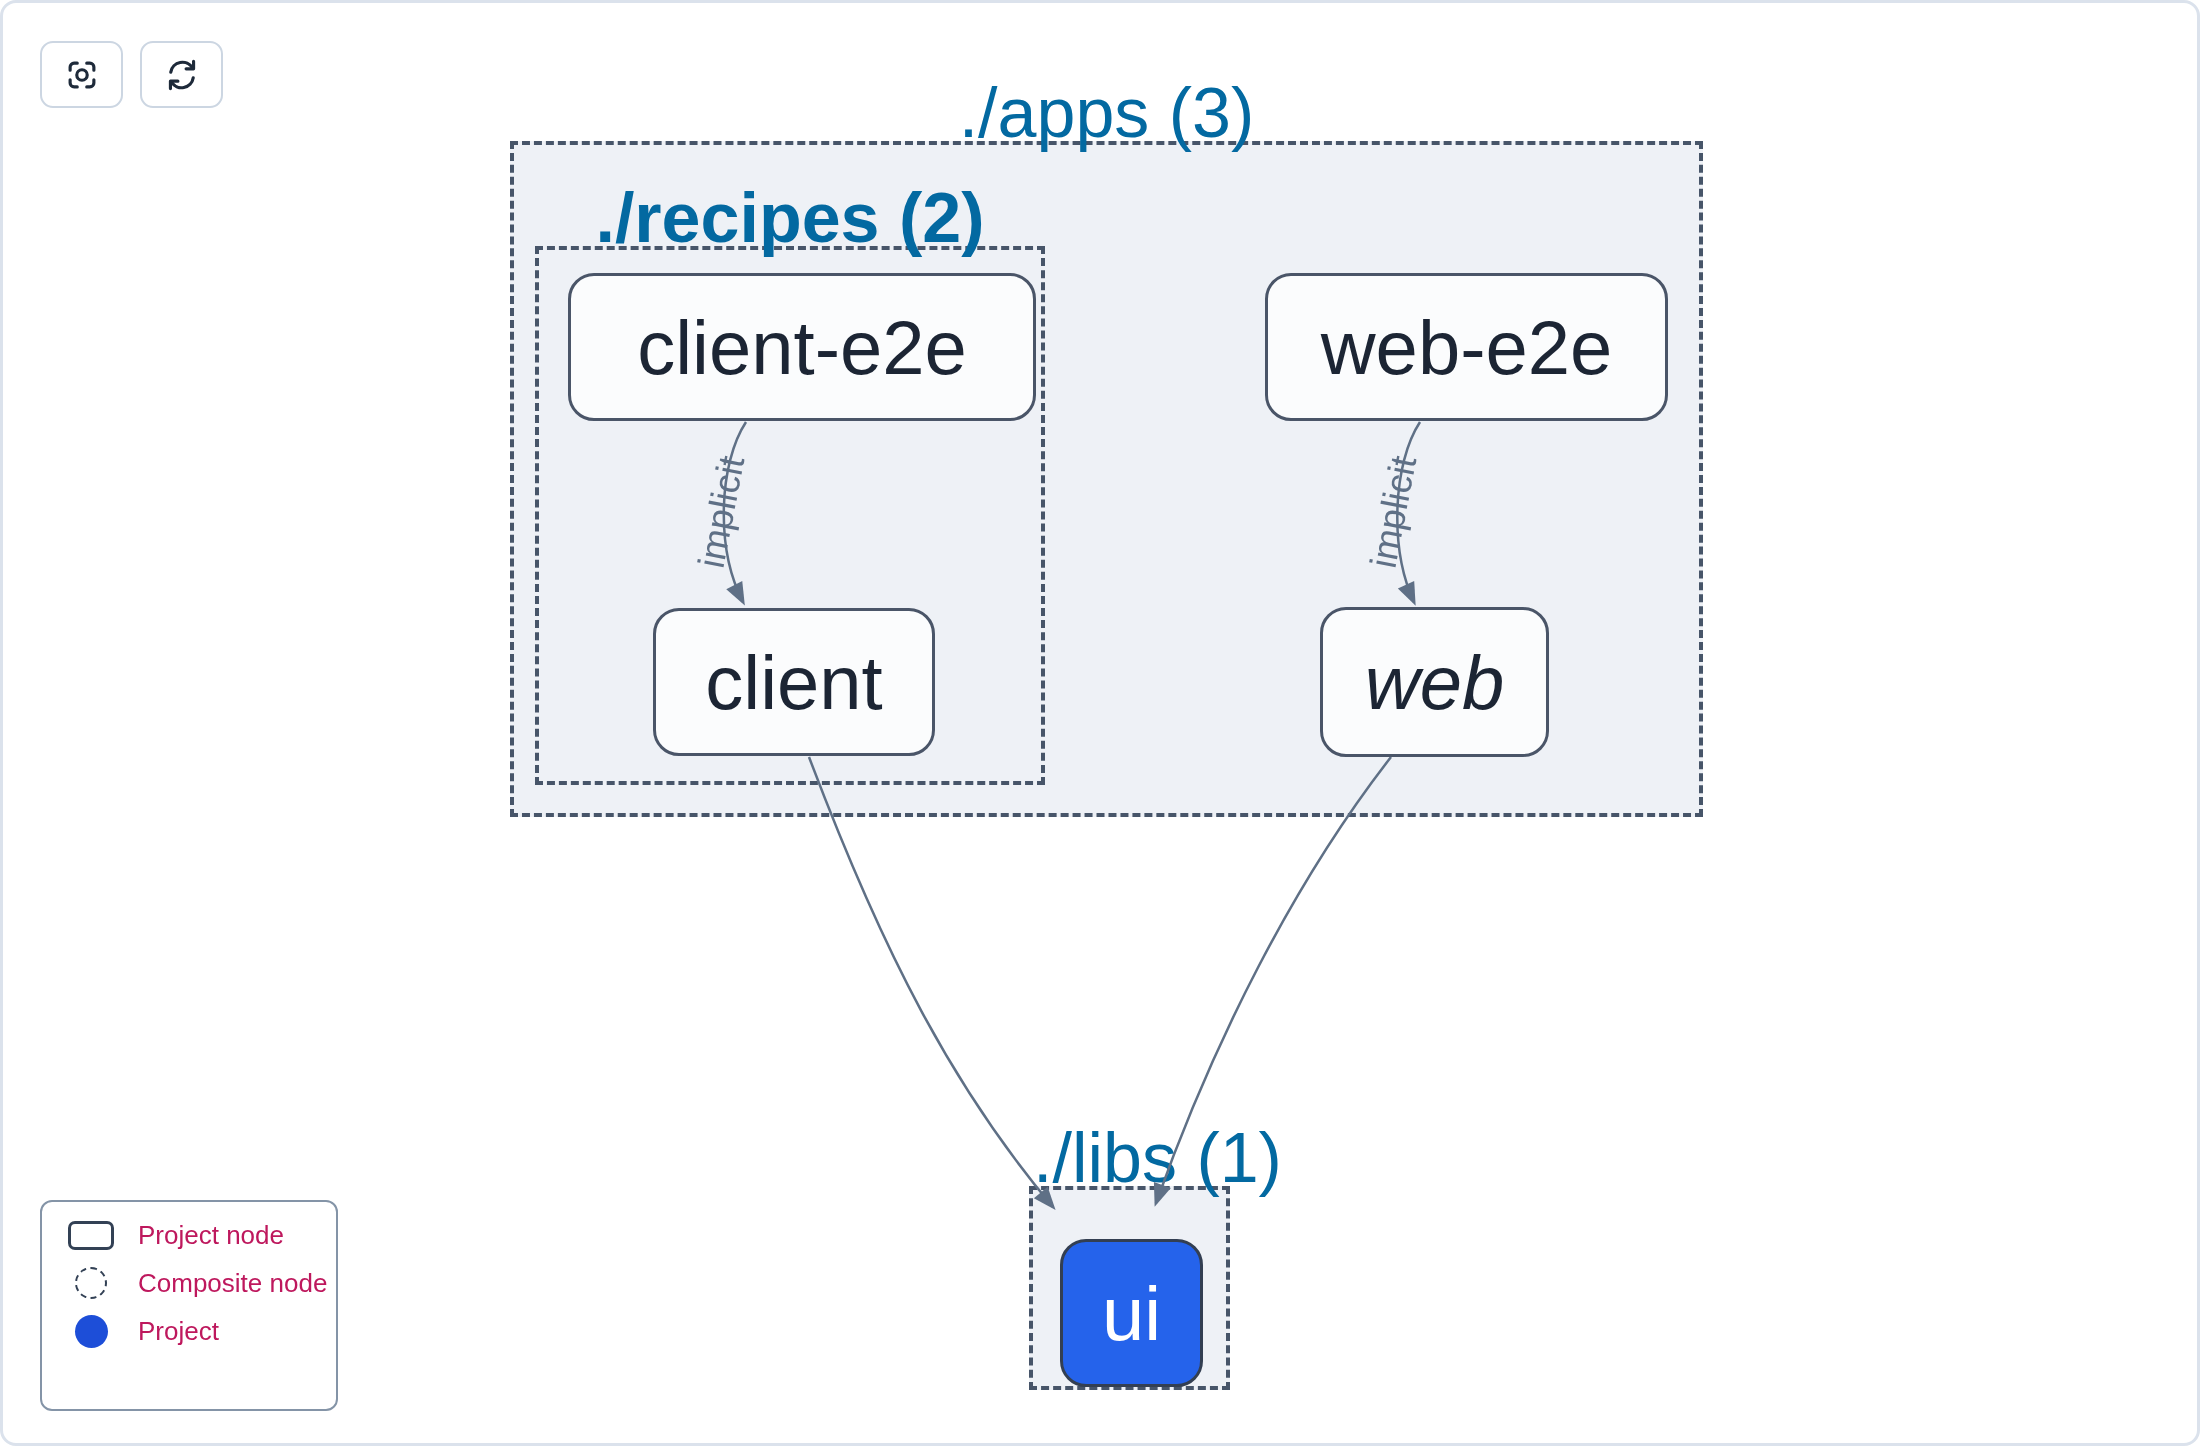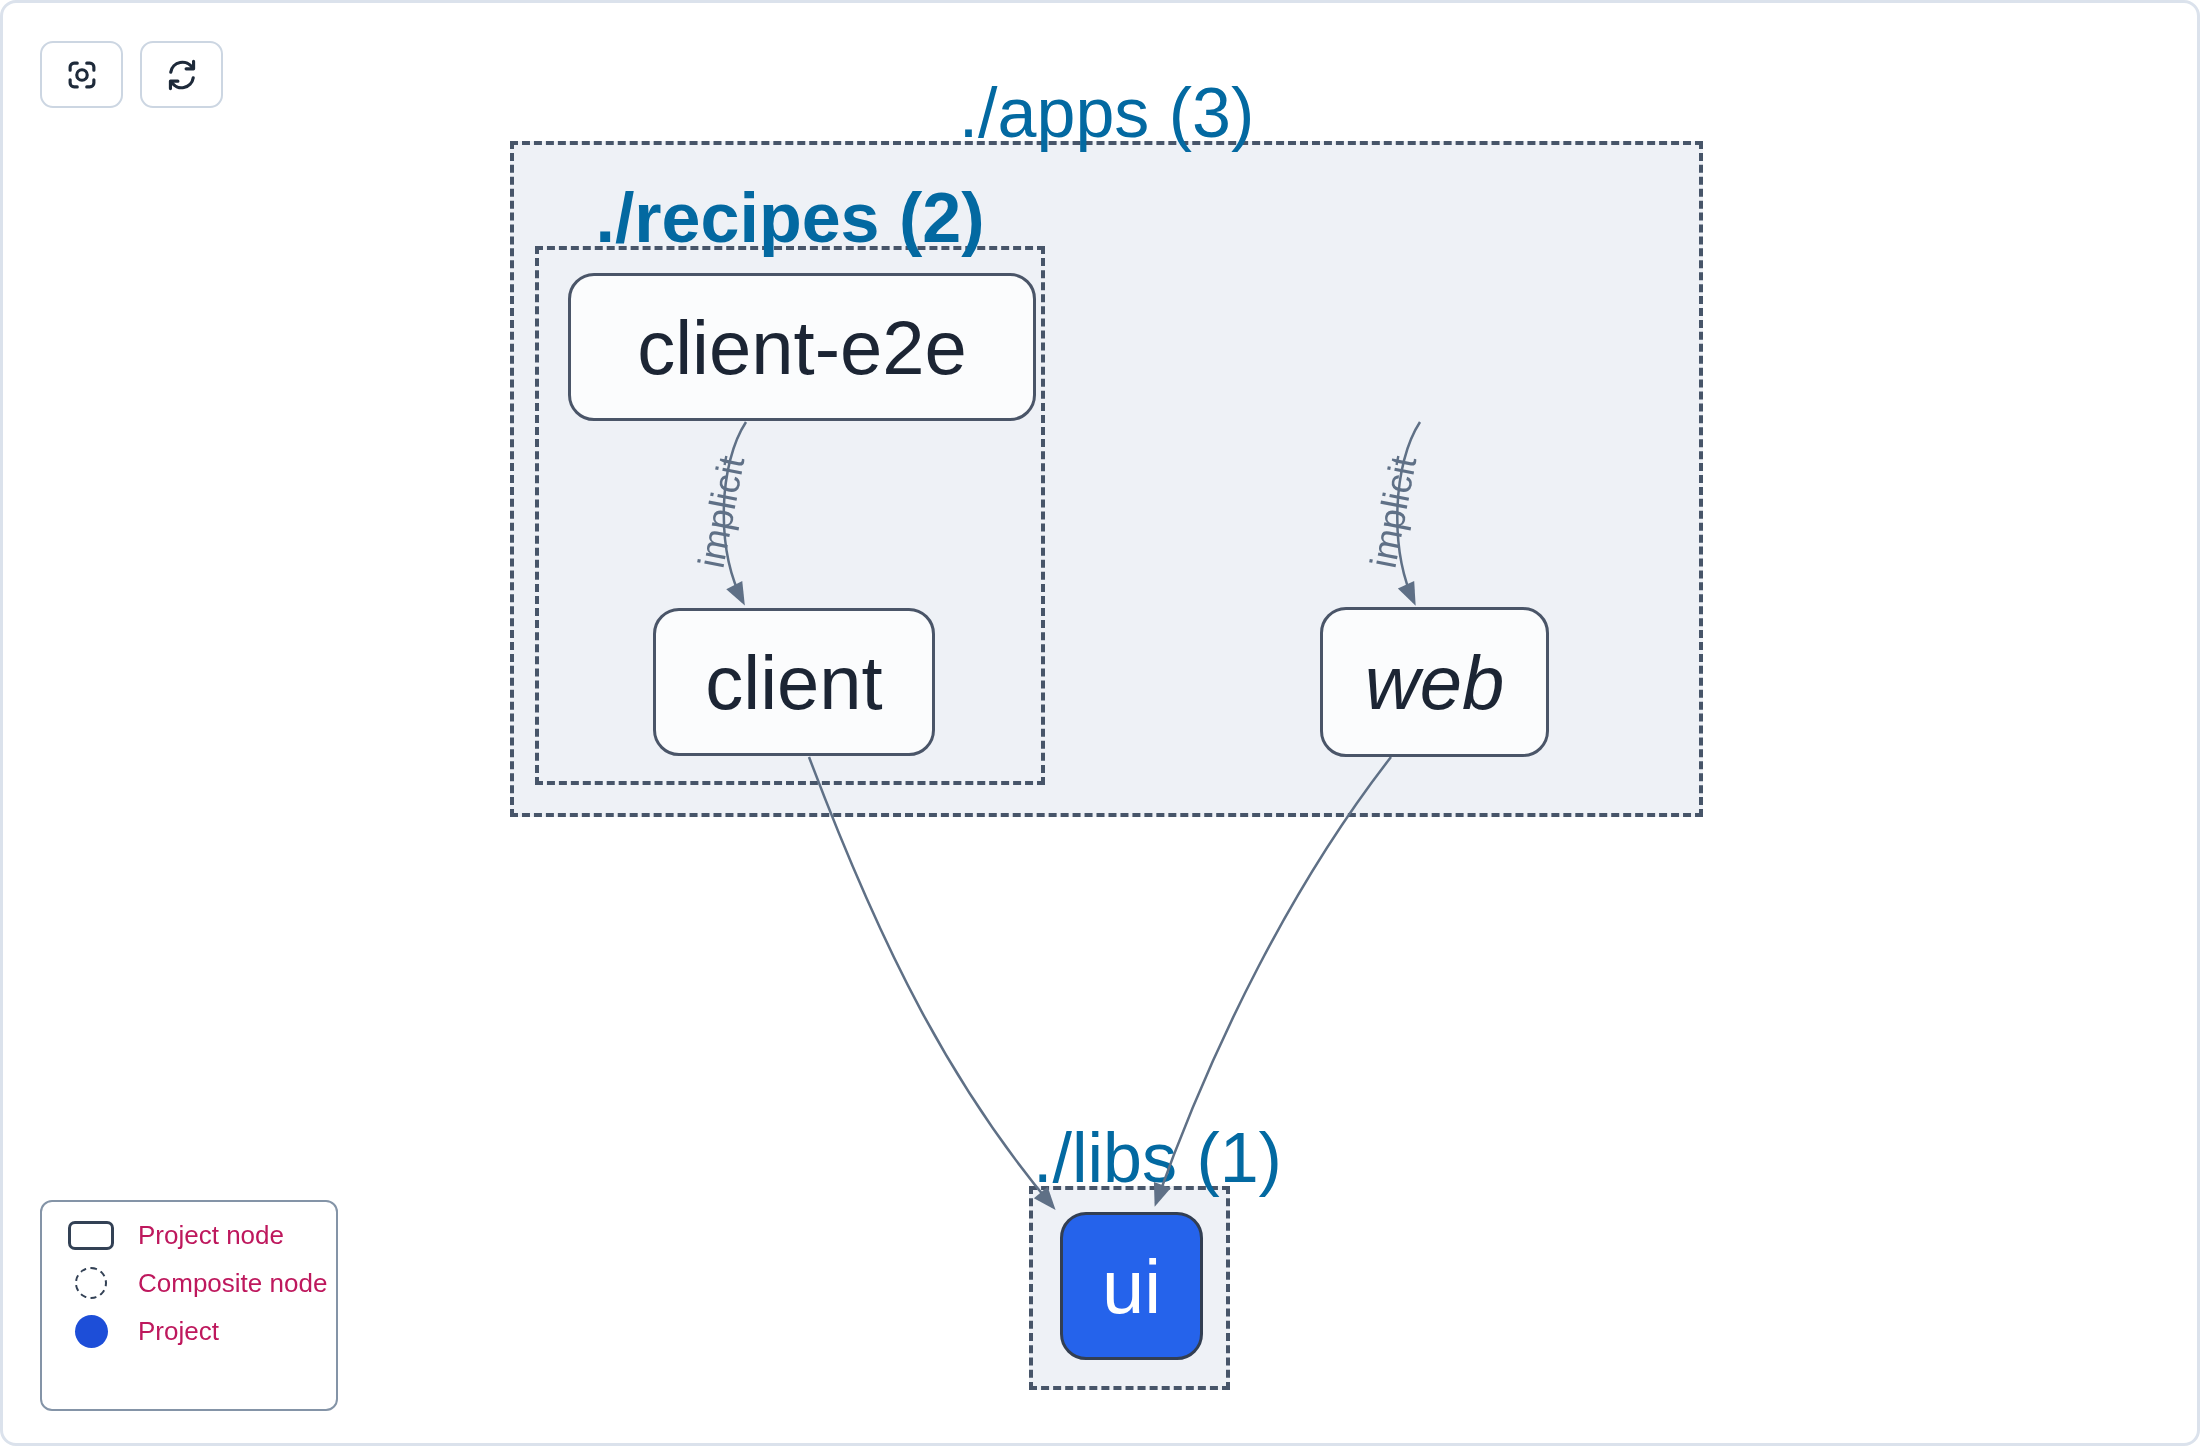--- a/index.html
+++ b/index.html
@@ -44,21 +44,21 @@
   .node{
     position:absolute; box-sizing:border-box; z-index:4;
     background:#fbfcfd; border:3px solid #4a5568; border-radius:26px;
     display:flex; align-items:center; justify-content:center;
     font-size:76px; color:#1c2534; cursor:pointer; white-space:nowrap;
   }
   #n-client-e2e{left:565px; top:270px; width:468px; height:148px;}
   #n-web-e2e{left:1262px; top:270px; width:403px; height:148px;}
   #n-client{left:650px; top:605px; width:282px; height:148px;}
   #n-web{left:1317px; top:604px; width:229px; height:150px;font-style:italic;}
-  #n-ui{left:1057px; top:1209px; width:143px; height:148px;
+  #n-ui{left:1057px; top:1236px; width:143px; height:148px;
     background:#2563eb; border-color:#333f52; color:#ffffff;}
   
   .legend{
     position:absolute; left:37px; top:1197px; width:298px; height:211px;
     box-sizing:border-box; background:#fff; border:2px solid #8494a7;
     border-radius:12px; z-index:10; padding:9px 0 0 26px;
   }
   .legend-row{display:flex; align-items:center; height:48px;}
   .legend-swatch{width:70px; display:flex; align-items:center; justify-content:flex-start;}
   .sw-project{width:46px; height:29px; box-sizing:border-box;
@@ -95,20 +95,23 @@
     <path class="edge" d="M 1417 419 C 1390 460, 1386 545, 1411 599" marker-end="url(#arrow)"></path>
     <path class="edge" d="M 806 754 C 880 950, 950 1085, 1050 1204" marker-end="url(#arrow)"></path>
     <path class="edge" d="M 1388 754 C 1290 880, 1210 1040, 1153 1200" marker-end="url(#arrow)"></path>
   </svg>
 
   <div class="edge-label" id="elab1">implicit</div>
   <div class="edge-label" id="elab2">implicit</div>
 
   <div class="node" id="n-client-e2e">
     <span>client-e2e</span>
+  </div>
+  <div class="node" id="n-web-e2e">
+    <span>web-e2e</span>
   </div>
   <div class="node" id="n-client">
     <span>client</span>
   </div>
   <div class="node" id="n-web">
     <span>web</span>
   </div>
   <div class="node" id="n-ui">
     <span>ui</span>
   </div>

